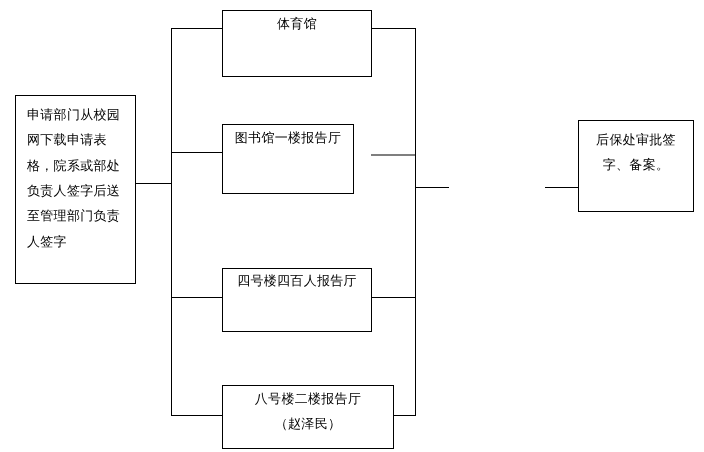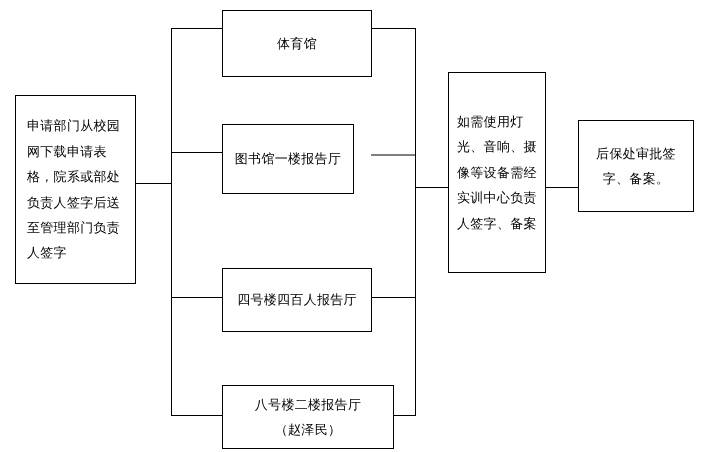--- a/index.html
+++ b/index.html
@@ -15,36 +15,34 @@
     overflow: hidden;
     font-family: "DejaVu Sans", "Liberation Sans", sans-serif;
   }
   .node {
     position: absolute;
     box-sizing: border-box;
     border: 1px solid #000000;
     background: #ffffff;
     display: flex;
     flex-direction: column;
-    justify-content: center;
     align-items: center;
     color: #000000;
     font-size: 13px;
     line-height: 1.95;
     letter-spacing: 0.3px;
     z-index: 3;
     text-align: center;
   }
   .node .line {
     display: block;
     white-space: nowrap;
   }
   
   .node.para {
-    justify-content: center;
     align-items: flex-start;
     padding: 6px 10px 6px 11px;
     text-align: left;
   }
   .node.para .line {
     white-space: normal;
   }
   .node.narrow {
     padding: 6px 8px;
     align-items: flex-start;
@@ -59,21 +57,21 @@
     z-index: 1;
   }
   .conn.h { height: 1px; }
   .conn.v { width: 1px; }
   .conn.grey { background: #7f7f7f; height: 2px; }
 
   
   #n-apply    { left: 15px;  top: 95px;  width: 121px; height: 189px; }
   #n-gym      { left: 222px; top: 10px;  width: 150px; height: 67px;  }
   #n-library  { left: 222px; top: 124px; width: 132px; height: 70px;  }
-  #n-bldg4    { left: 222px; top: 268px; width: 150px; height: 64px;  }
+  #n-bldg4    { left: 222px; top: 268px; width: 150px; height: 64px; font-family: Liberation Mono, monospace;  }
   #n-bldg8    { left: 222px; top: 385px; width: 172px; height: 64px;  }
   #n-equip    { left: 448px; top: 72px;  width: 98px;  height: 201px; }
   #n-approve  { left: 578px; top: 120px; width: 116px; height: 92px; }
 </style>
 </head>
 <body>
 
 <div id="canvas">
 
   <div class="conn h" style="left:136px; top:183px; width:36px;"></div>
@@ -106,21 +104,18 @@
 
   <div class="node" id="n-bldg4">
     <span class="line">四号楼四百人报告厅</span>
   </div>
 
   <div class="node" id="n-bldg8">
     <span class="line">八号楼二楼报告厅</span>
     <span class="line">（赵泽民）</span>
   </div>
 
-  <div class="node narrow" id="n-equip">
-    <span class="line">如需使用灯光、音响、摄像等设备需经实训中心负责人签字、备案</span>
-  </div>
 
   <div class="node narrow" id="n-approve" style="align-items:center; text-align:center; padding:6px 9px;">
     <span class="line">后保处审批签字、备案。</span>
   </div>
 
 </div>
 
 </body></html>

